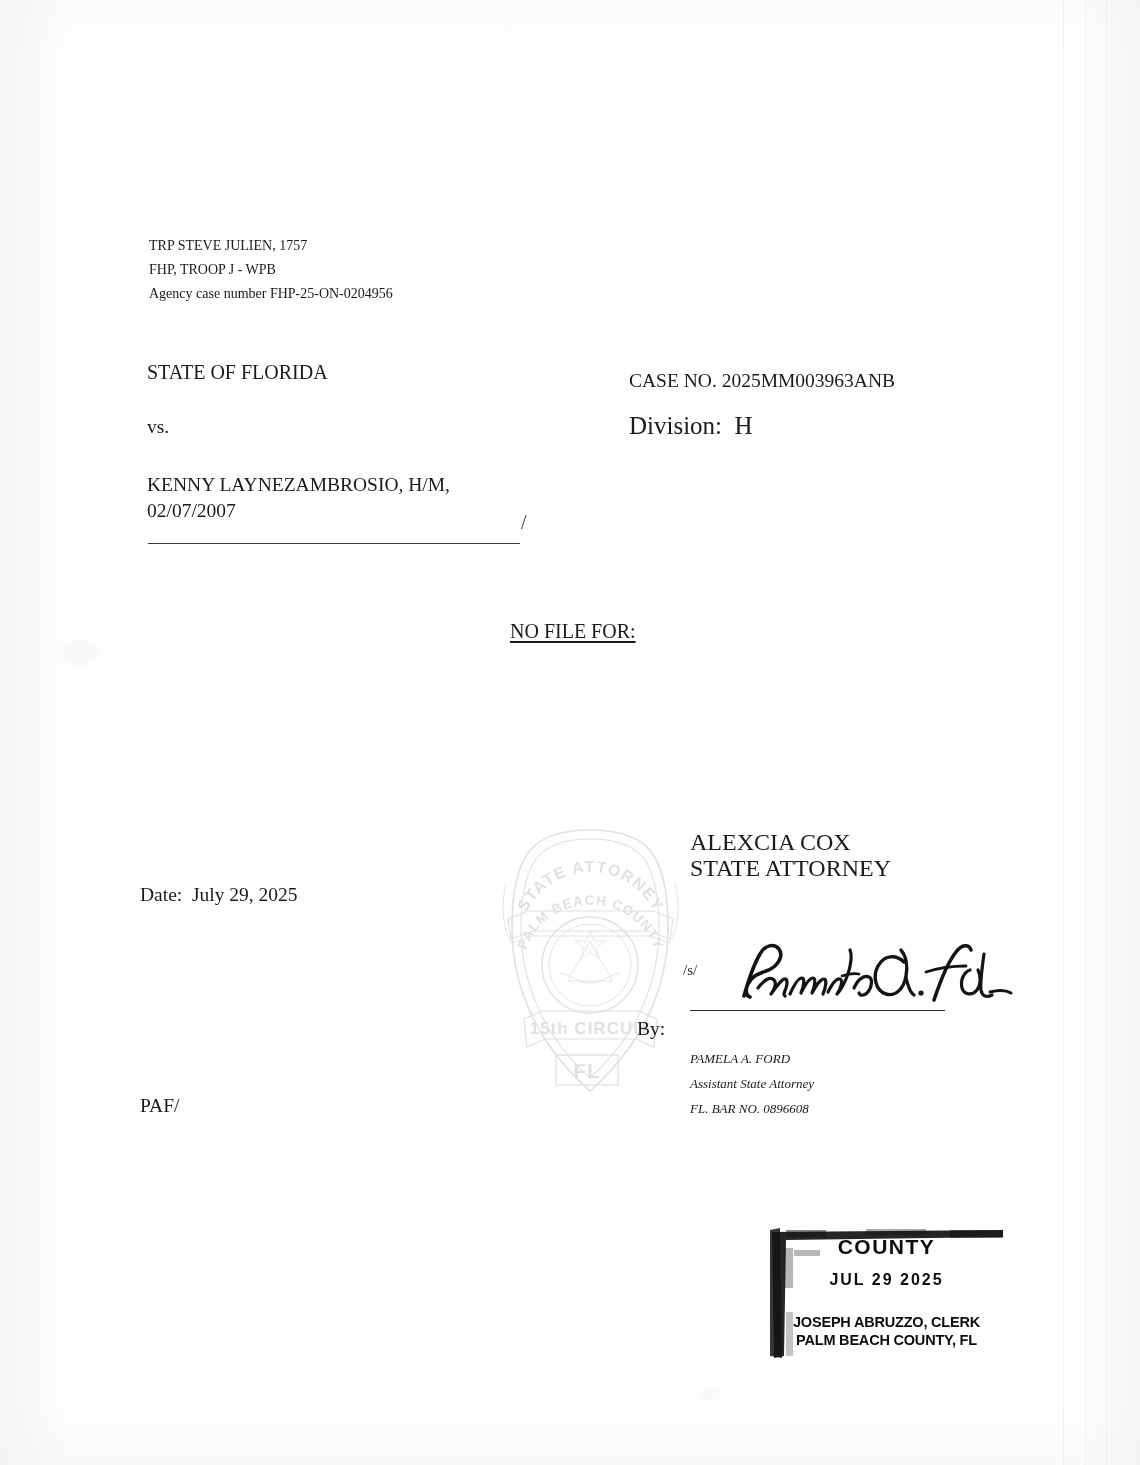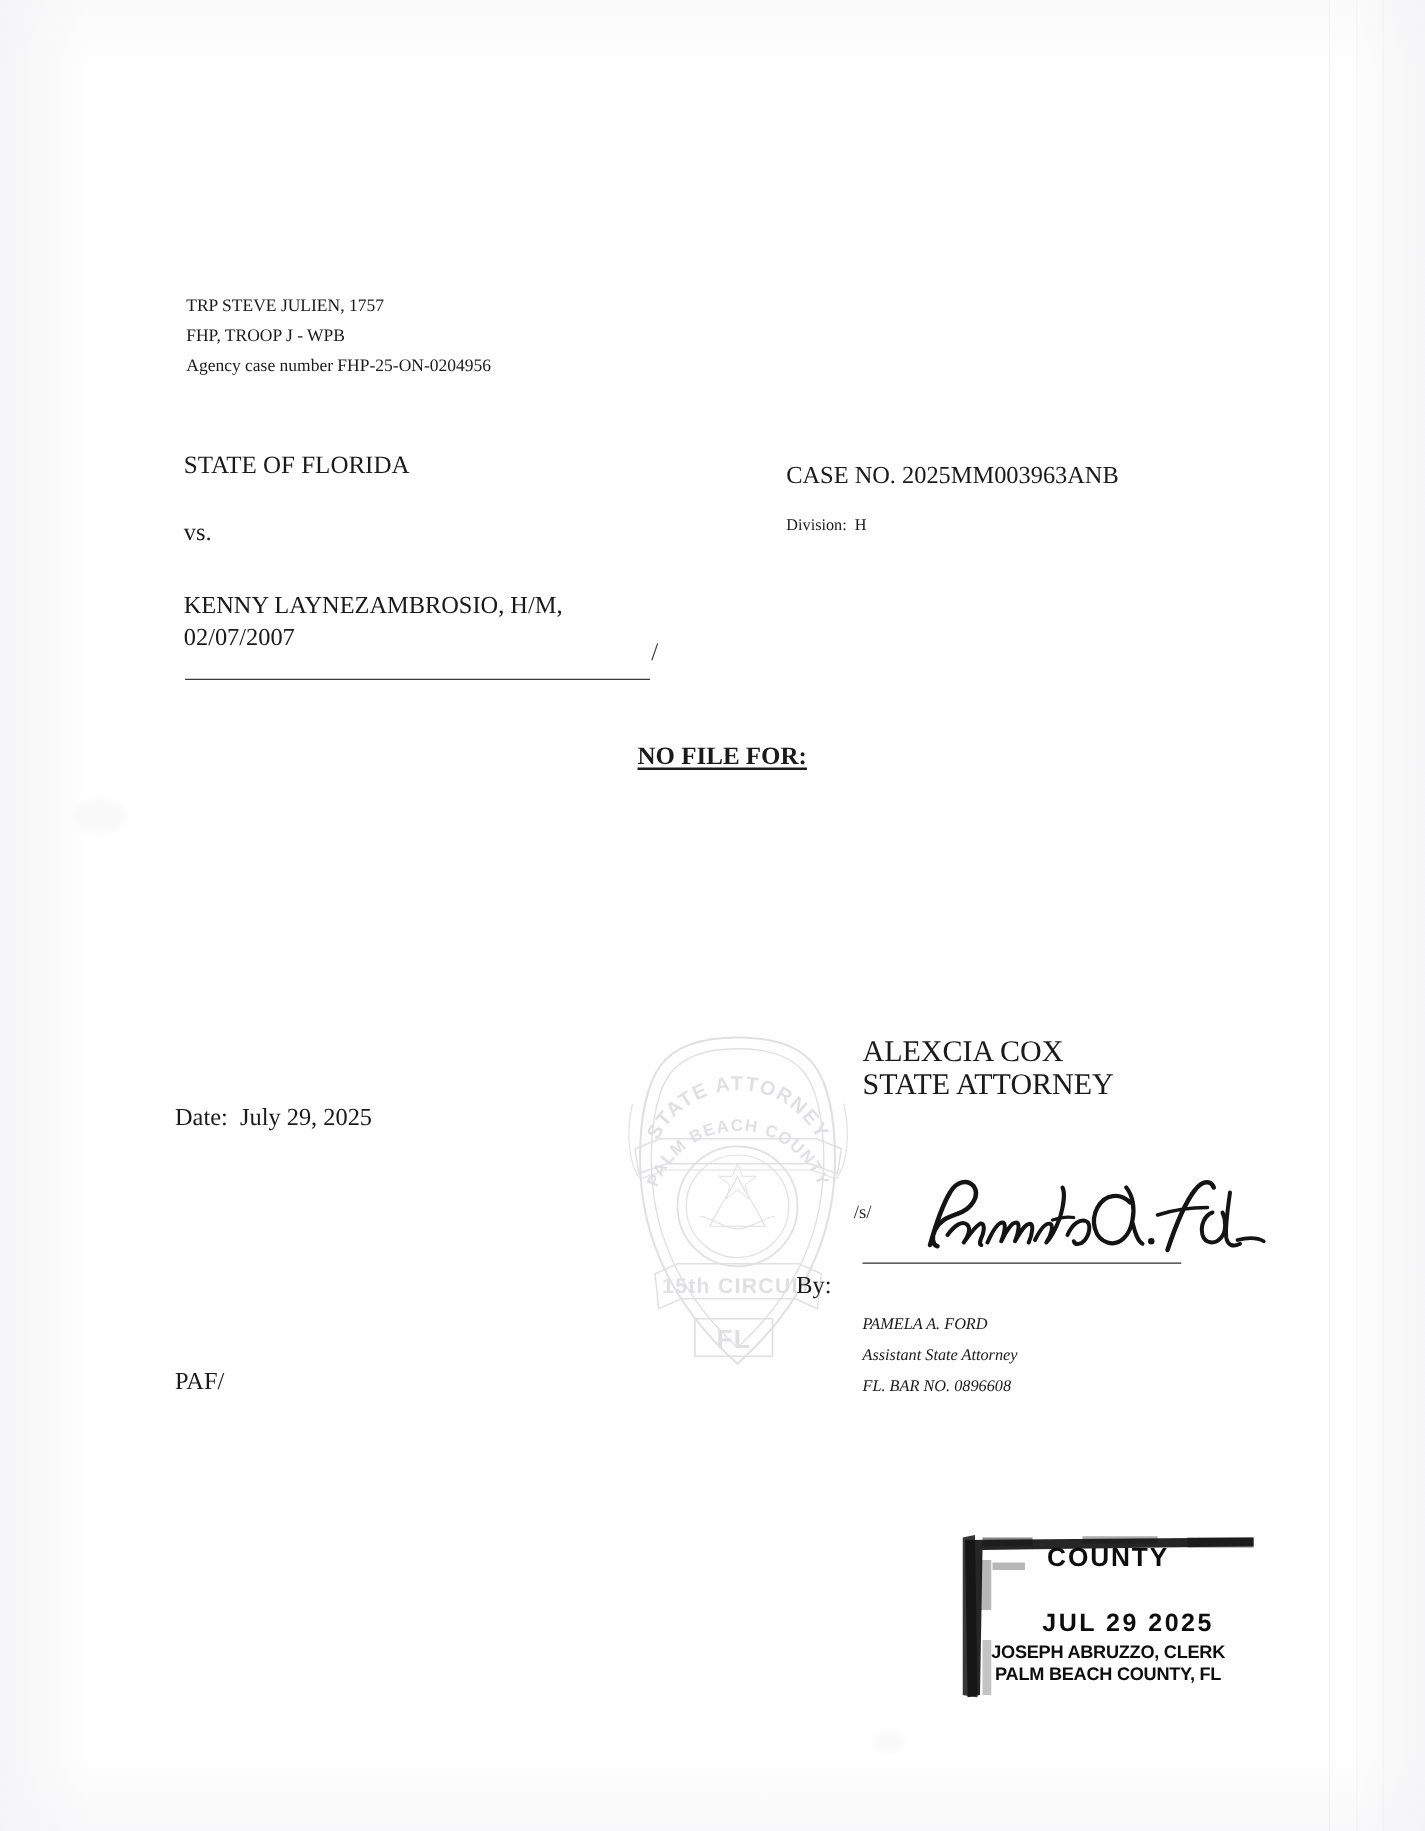--- a/index.html
+++ b/index.html
@@ -30,28 +30,28 @@
   .court-head{left:134px;top:116px;font-size:20.5px;line-height:27.5px;letter-spacing:.1px;}
 
   
   .officer{left:149px;top:234px;font-size:14px;line-height:24px;}
 
   
   .state-of{left:147px;top:361px;font-size:20px;}
   .vs{left:147px;top:416px;font-size:19.5px;}
   .defendant{left:147px;top:472px;font-size:19.5px;line-height:26px;}
   .case-no{left:629px;top:370px;font-size:19.5px;}
-  .division{left:629px;top:412px;font-size:13px;}
+  .division{left:629px;top:412px;font-size:25px;}
   .caption-rule{position:absolute;left:148px;top:543px;width:372px;height:0;
     border-top:1.6px solid #3a3a3a;}
   .caption-slash{left:521px;top:511px;font-size:20px;color:#3c3c3c;}
 
   
-  .no-file{left:510px;top:594px;font-size:20px;text-decoration:underline;
-    text-underline-offset:3px;font-weight:bold;}
+  .no-file{left:510px;top:620px;font-size:20px;text-decoration:underline;
+    text-underline-offset:3px;}
 
   
   .body-par{left:136px;top:700px;width:900px;font-size:19.5px;line-height:29px;
     white-space:normal;text-indent:72px;}
 
   
   .date-line{left:140px;top:884px;font-size:19.5px;}
 
   
   .sa-name{left:690px;top:829px;font-size:24px;line-height:26px;}
@@ -68,21 +68,21 @@
 
   
   .badge{position:absolute;left:498px;top:823px;width:185px;height:280px;opacity:.20;}
 
   
   .stamp{position:absolute;left:770px;top:1228px;width:233px;height:130px;}
   .stamp-inner{position:absolute;inset:0;}
   .stamp-txt{position:absolute;width:100%;text-align:center;
     font-family:"Liberation Sans","DejaVu Sans",sans-serif;font-weight:bold;color:#0d0d0d;}
   .st-filed{top:7px;font-size:21px;letter-spacing:1.5px;}
-  .st-date{top:60px;font-size:20px;letter-spacing:2px;padding-left:16px;}
+  .st-date{top:43px;font-size:16px;letter-spacing:2px;}
   .st-clerk{top:86px;font-size:14.5px;letter-spacing:-.2px;}
   .st-county{top:104px;font-size:14.5px;letter-spacing:-.2px;}
 </style>
 </head>
 <body>
 
 <div id="page">
 
   <div class="streak" style="left:1063px"></div>
   <div class="streak" style="left:1085px"></div>

